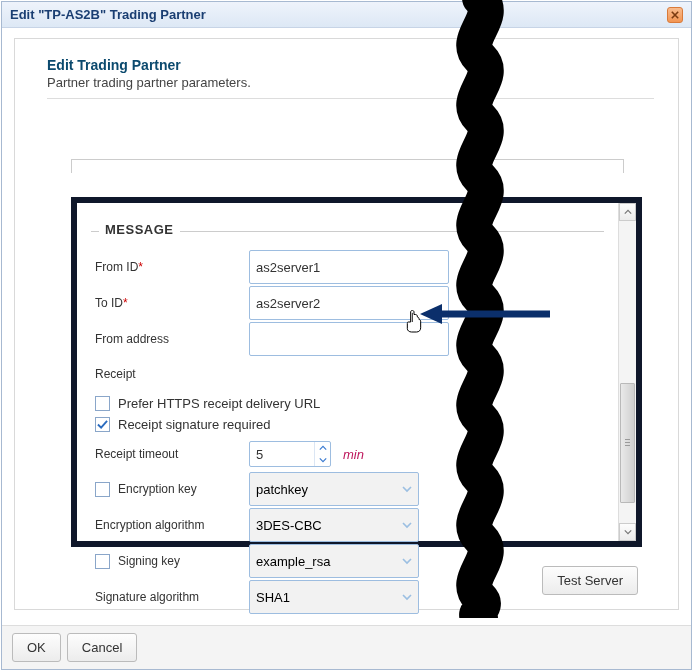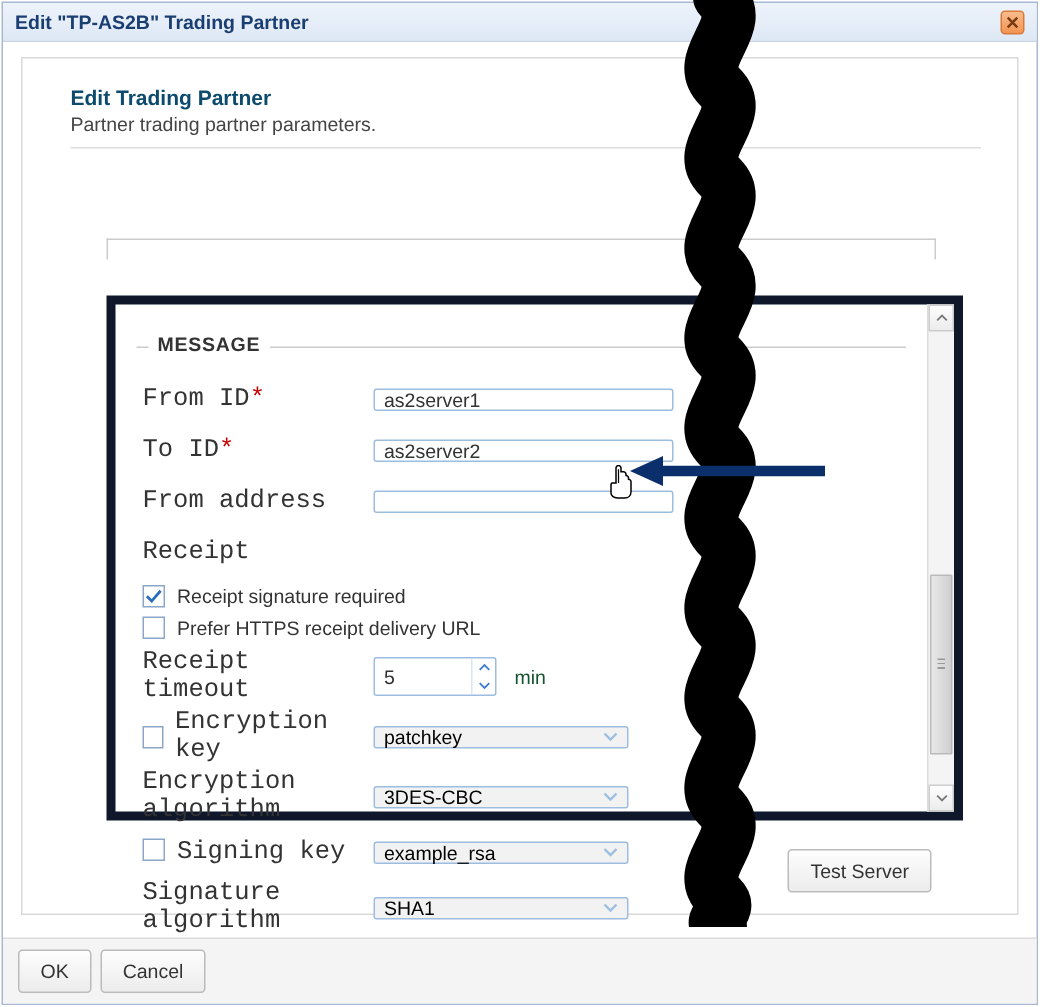--- a/index.html
+++ b/index.html
@@ -141,27 +141,26 @@
   .row {
     display: flex;
     align-items: center;
     min-height: 32px;
     margin-bottom: 2px;
     gap: 4px;
   }
   .lbl {
     width: 150px;
     color: #333;
-    font-size: 17px;
-    font-family: Liberation Mono, monospace;
+    font-size: 12px;
   }
   .req { color: #c00; }
   .input, .select {
     border: 1px solid #9dbde0;
-    height: 15px;
+    height: 34px;
     padding: 2px 6px;
     font-size: 13px;
     color: #333;
     background: #fff;
     border-radius: 2px;
   }
   .input { width: 200px; }
   .input.wide { width: 200px; }
 
   .select {
@@ -214,25 +213,25 @@
     width:15px; height:15px;
     border:1px solid #8aa6c9;
     margin-right:8px;
     display:inline-flex;align-items:center;justify-content:center;
     background:#fff;
     cursor:pointer;
   }
   .chk.checked svg{display:block;}
   .chk svg{display:none; width:11px;height:11px;}
 
-  .unit { margin-left:8px; color:#14532d; }
+  .unit { margin-left:8px; color:#be185d;font-style:italic; }
 
   .test-btn-wrap {
     position: absolute;
-    right: 57px;
+    right: 40px;
     bottom: 14px;
   }
   .btn {
     background: linear-gradient(#fdfdfd,#ececec);
     border: 1px solid #bbb;
     border-radius: 3px;
     padding: 6px 14px;
     font-size: 13px;
     cursor: pointer;
     color:#333;
@@ -329,32 +328,32 @@
             </div>
             <div class="row">
               <span class="lbl">From address</span>
               <input class="input wide" value="" style="">
             </div>
             <div class="row">
               <span class="lbl">Receipt</span>
             </div>
 
             <div class="chkrow">
+              <span class="chk">
+                
+              </span>
+              <span>Prefer HTTPS receipt delivery URL</span>
+            </div>
+            <div class="chkrow">
               <span class="chk checked">
                 <svg viewBox="0 0 12 12">
                     <path d="M1 6 L4.5 9.5 L11 2" stroke="#2a6bbf" stroke-width="2" fill="none"></path>
                   </svg>
               </span>
               <span>Receipt signature required</span>
-            </div>
-            <div class="chkrow">
-              <span class="chk">
-                
-              </span>
-              <span>Prefer HTTPS receipt delivery URL</span>
             </div>
 
             <div class="row">
               <span class="lbl">Receipt timeout</span>
               <div class="spinbox">
                 <span class="val">5</span>
                 <div class="spin-btns">
                   <div class="spin-btn">
                       <svg viewBox="0 0 10 10">
                         <path d="M1 7 L5 3 L9 7" stroke="#3b7bd1" stroke-width="1.5" fill="none"></path>

